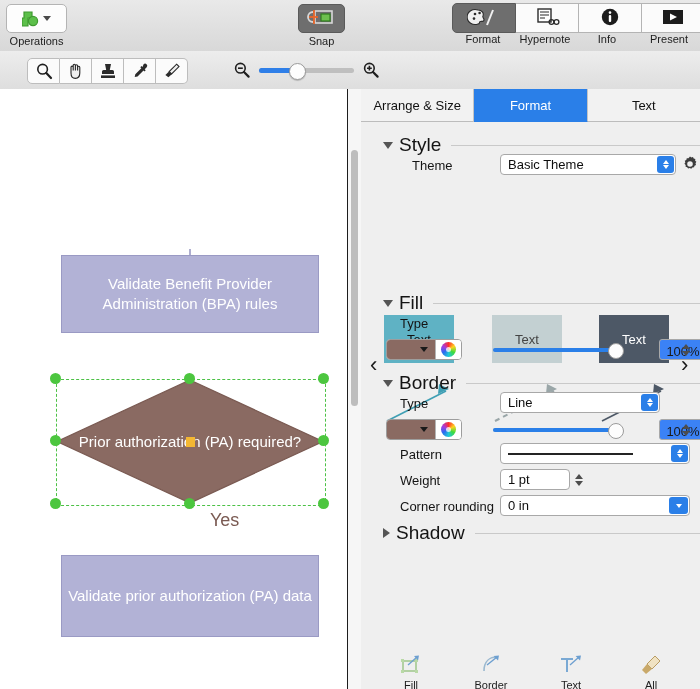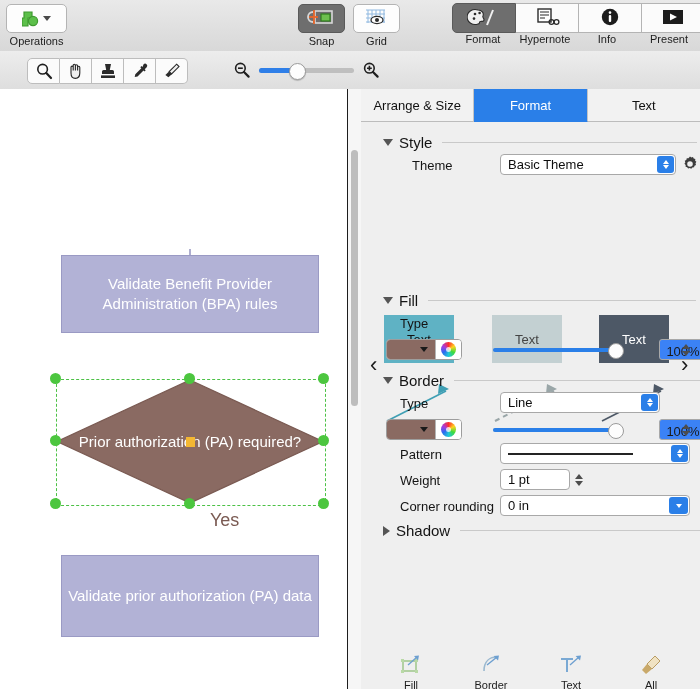--- a/index.html
+++ b/index.html
@@ -94,21 +94,21 @@
   .tab{flex:1;display:flex;align-items:center;justify-content:center;font-size:13px;color:#111;
     background:#f2f2f2;border-right:1px solid #c4c4c4;border-bottom:1px solid #bcbcbc;}
   .tab:last-child{border-right:none;}
   .tab.active{background:#2a7fe8;color:#fff;border-bottom-color:#2a7fe8;}
 
   .pbody{position:absolute;left:0;top:33px;width:339px;height:567px;background:#efefef;}
 
   .sect{position:absolute;left:22px;display:flex;align-items:center;gap:6px;}
   .tri-d{width:0;height:0;border-left:5px solid transparent;border-right:5px solid transparent;border-top:7px solid #555;}
   .tri-r{width:0;height:0;border-top:5px solid transparent;border-bottom:5px solid transparent;border-left:7px solid #555;}
-  .sect-title{font-size:15px;color:#141414;white-space:nowrap;}
+  .sect-title{font-size:19px;color:#141414;white-space:nowrap;}
   .sect-rule{height:1px;background:#c9c9c9;}
 
   .lab{position:absolute;font-size:13px;color:#141414;}
 
   .combo{position:absolute;height:21px;background:#fff;border:1px solid #a8a8a8;border-radius:4px;
     display:flex;align-items:center;padding-left:7px;font-size:13px;color:#0d0d0d;box-sizing:border-box;}
   .combo .stepper{position:absolute;right:1px;top:1px;width:17px;height:17px;background:#2a7fe8;border-radius:3px;
     display:flex;flex-direction:column;align-items:center;justify-content:center;gap:1px;}
   .combo .pulldown{position:absolute;right:1px;top:1px;width:19px;height:17px;background:#2a7fe8;border-radius:3px;
     display:flex;align-items:center;justify-content:center;}
@@ -174,35 +174,20 @@
             <rect x="16" y="6" width="9" height="7" fill="#6ec04f" stroke="#2f7d1e" stroke-width="1.2"></rect>
             <path d="M9 2 v14" stroke="#e8662a" stroke-width="1.8"></path>
             <path d="M3 9 h10" stroke="#e8662a" stroke-width="1.8"></path>
             <path d="M8 4 a5 5 0 1 0 0 10" fill="none" stroke="#d8d8d8" stroke-width="1.8"></path>
           </svg>
         </span>
       </div>
       <span class="tb-label">Snap</span>
     </div>
 
-    <div class="tb-group" style="left:353px;top:4px;">
-      <div class="tb-btn" style="width:45px;height:27px;">
-        <span class="gridico">
-          <svg width="30" height="18" viewBox="0 0 30 18">
-            <g stroke="#8fb8e0" stroke-width="1">
-              <path d="M6 2 h19 M6 6 h19 M6 10 h19 M6 14 h19"></path>
-              <path d="M8 2 v13 M12 2 v13 M16 2 v13 M20 2 v13 M24 2 v13"></path>
-            </g>
-            <ellipse cx="17" cy="12" rx="6" ry="3.6" fill="#fff" stroke="#2b2b2b" stroke-width="1.3"></ellipse>
-            <circle cx="17" cy="12" r="2" fill="#2b2b2b"></circle>
-          </svg>
-        </span>
-      </div>
-      <span class="tb-label">Grid</span>
-    </div>
 
     <div class="seg">
       <div class="cell">
         <span>
           <svg width="34" height="20" viewBox="0 0 34 20">
             <path d="M11 3 a8 7.5 0 1 0 0 14 c2 0 1-1.6 2-2.4 c1-.8 2.6 .4 3.6-.8 c1.6-2 -1.6-3 -.6-5 C17 6 15 3 11 3z" fill="#f0f0f0" stroke="#2b2b2b" stroke-width="1.1"></path>
             <circle cx="8" cy="7" r="1.3" fill="#2b2b2b"></circle>
             <circle cx="12.6" cy="6" r="1.3" fill="#2b2b2b"></circle>
             <circle cx="7" cy="11.6" r="1.3" fill="#2b2b2b"></circle>
             <path d="M26 3 L20 18" stroke="#f0f0f0" stroke-width="2"></path>

